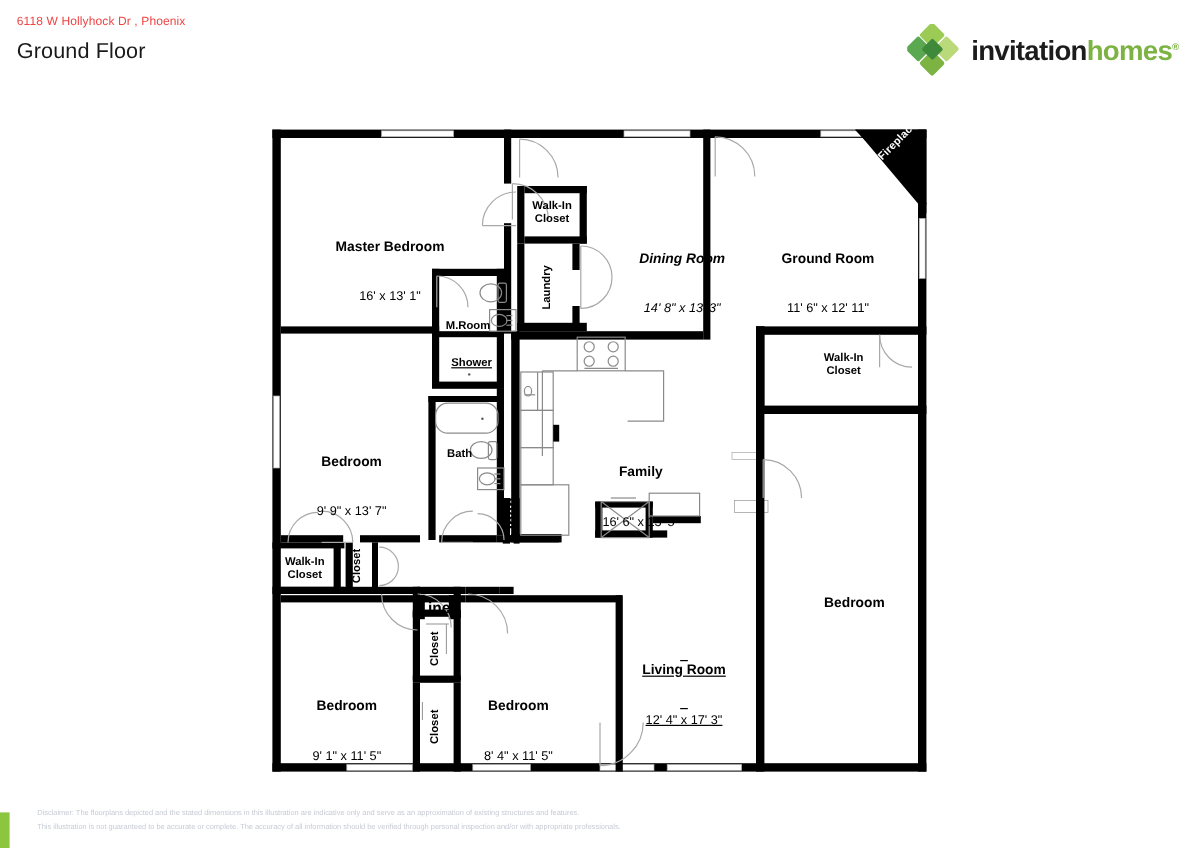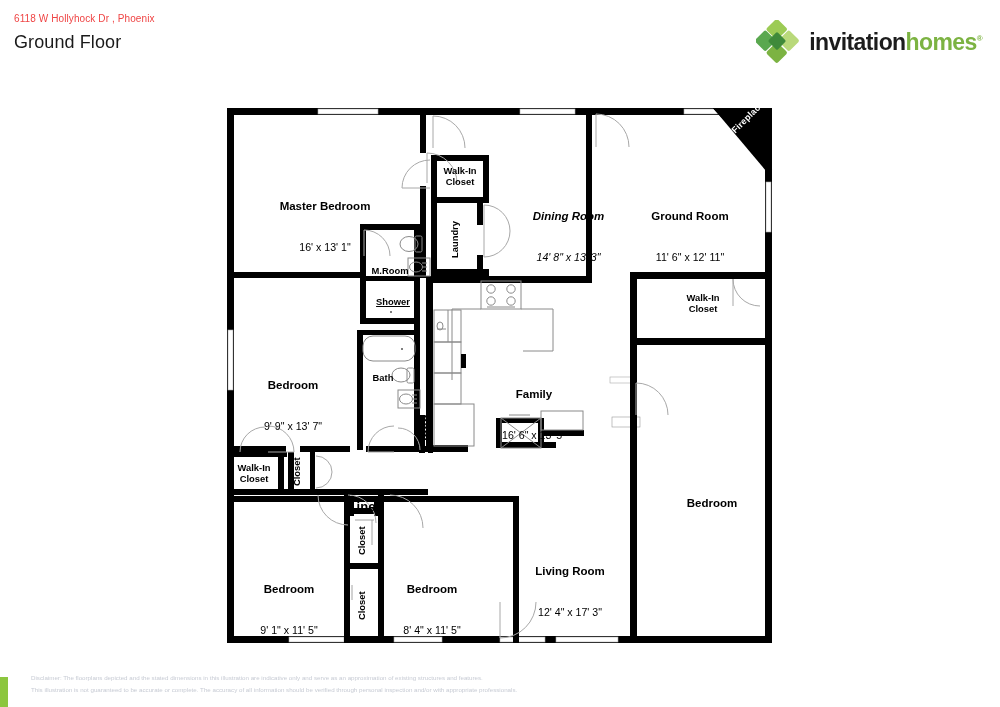--- a/index.html
+++ b/index.html
@@ -352,21 +352,21 @@
 <div class="lbl room" style="left:228px;top:556px;width:122px;">
   <span class="nm">Bedroom</span>
   <span class="dm">9' 1" x 11' 5"</span>
 </div>
 
 <div class="lbl room" style="left:382px;top:556px;width:100px;">
   <span class="nm">Bedroom</span>
   <span class="dm">8' 4" x 11' 5"</span>
 </div>
 
-<div class="lbl room" style="left:505px;top:538px;width:130px;">
+<div class="lbl room" style="left:505px;top:526px;width:130px;text-decoration:underline;">
   <span class="nm">Living Room</span>
   <span class="dm">12' 4" x 17' 3"</span>
 </div>
 
 <div class="lbl small" style="left:434px;top:165px;width:52px;">Walk-In
 Closet</div>
 <div class="lbl small" style="left:648px;top:292px;width:110px;">Walk-In
 Closet</div>
 <div class="lbl small" style="left:228px;top:462px;width:52px;">Walk-In
 Closet</div>

